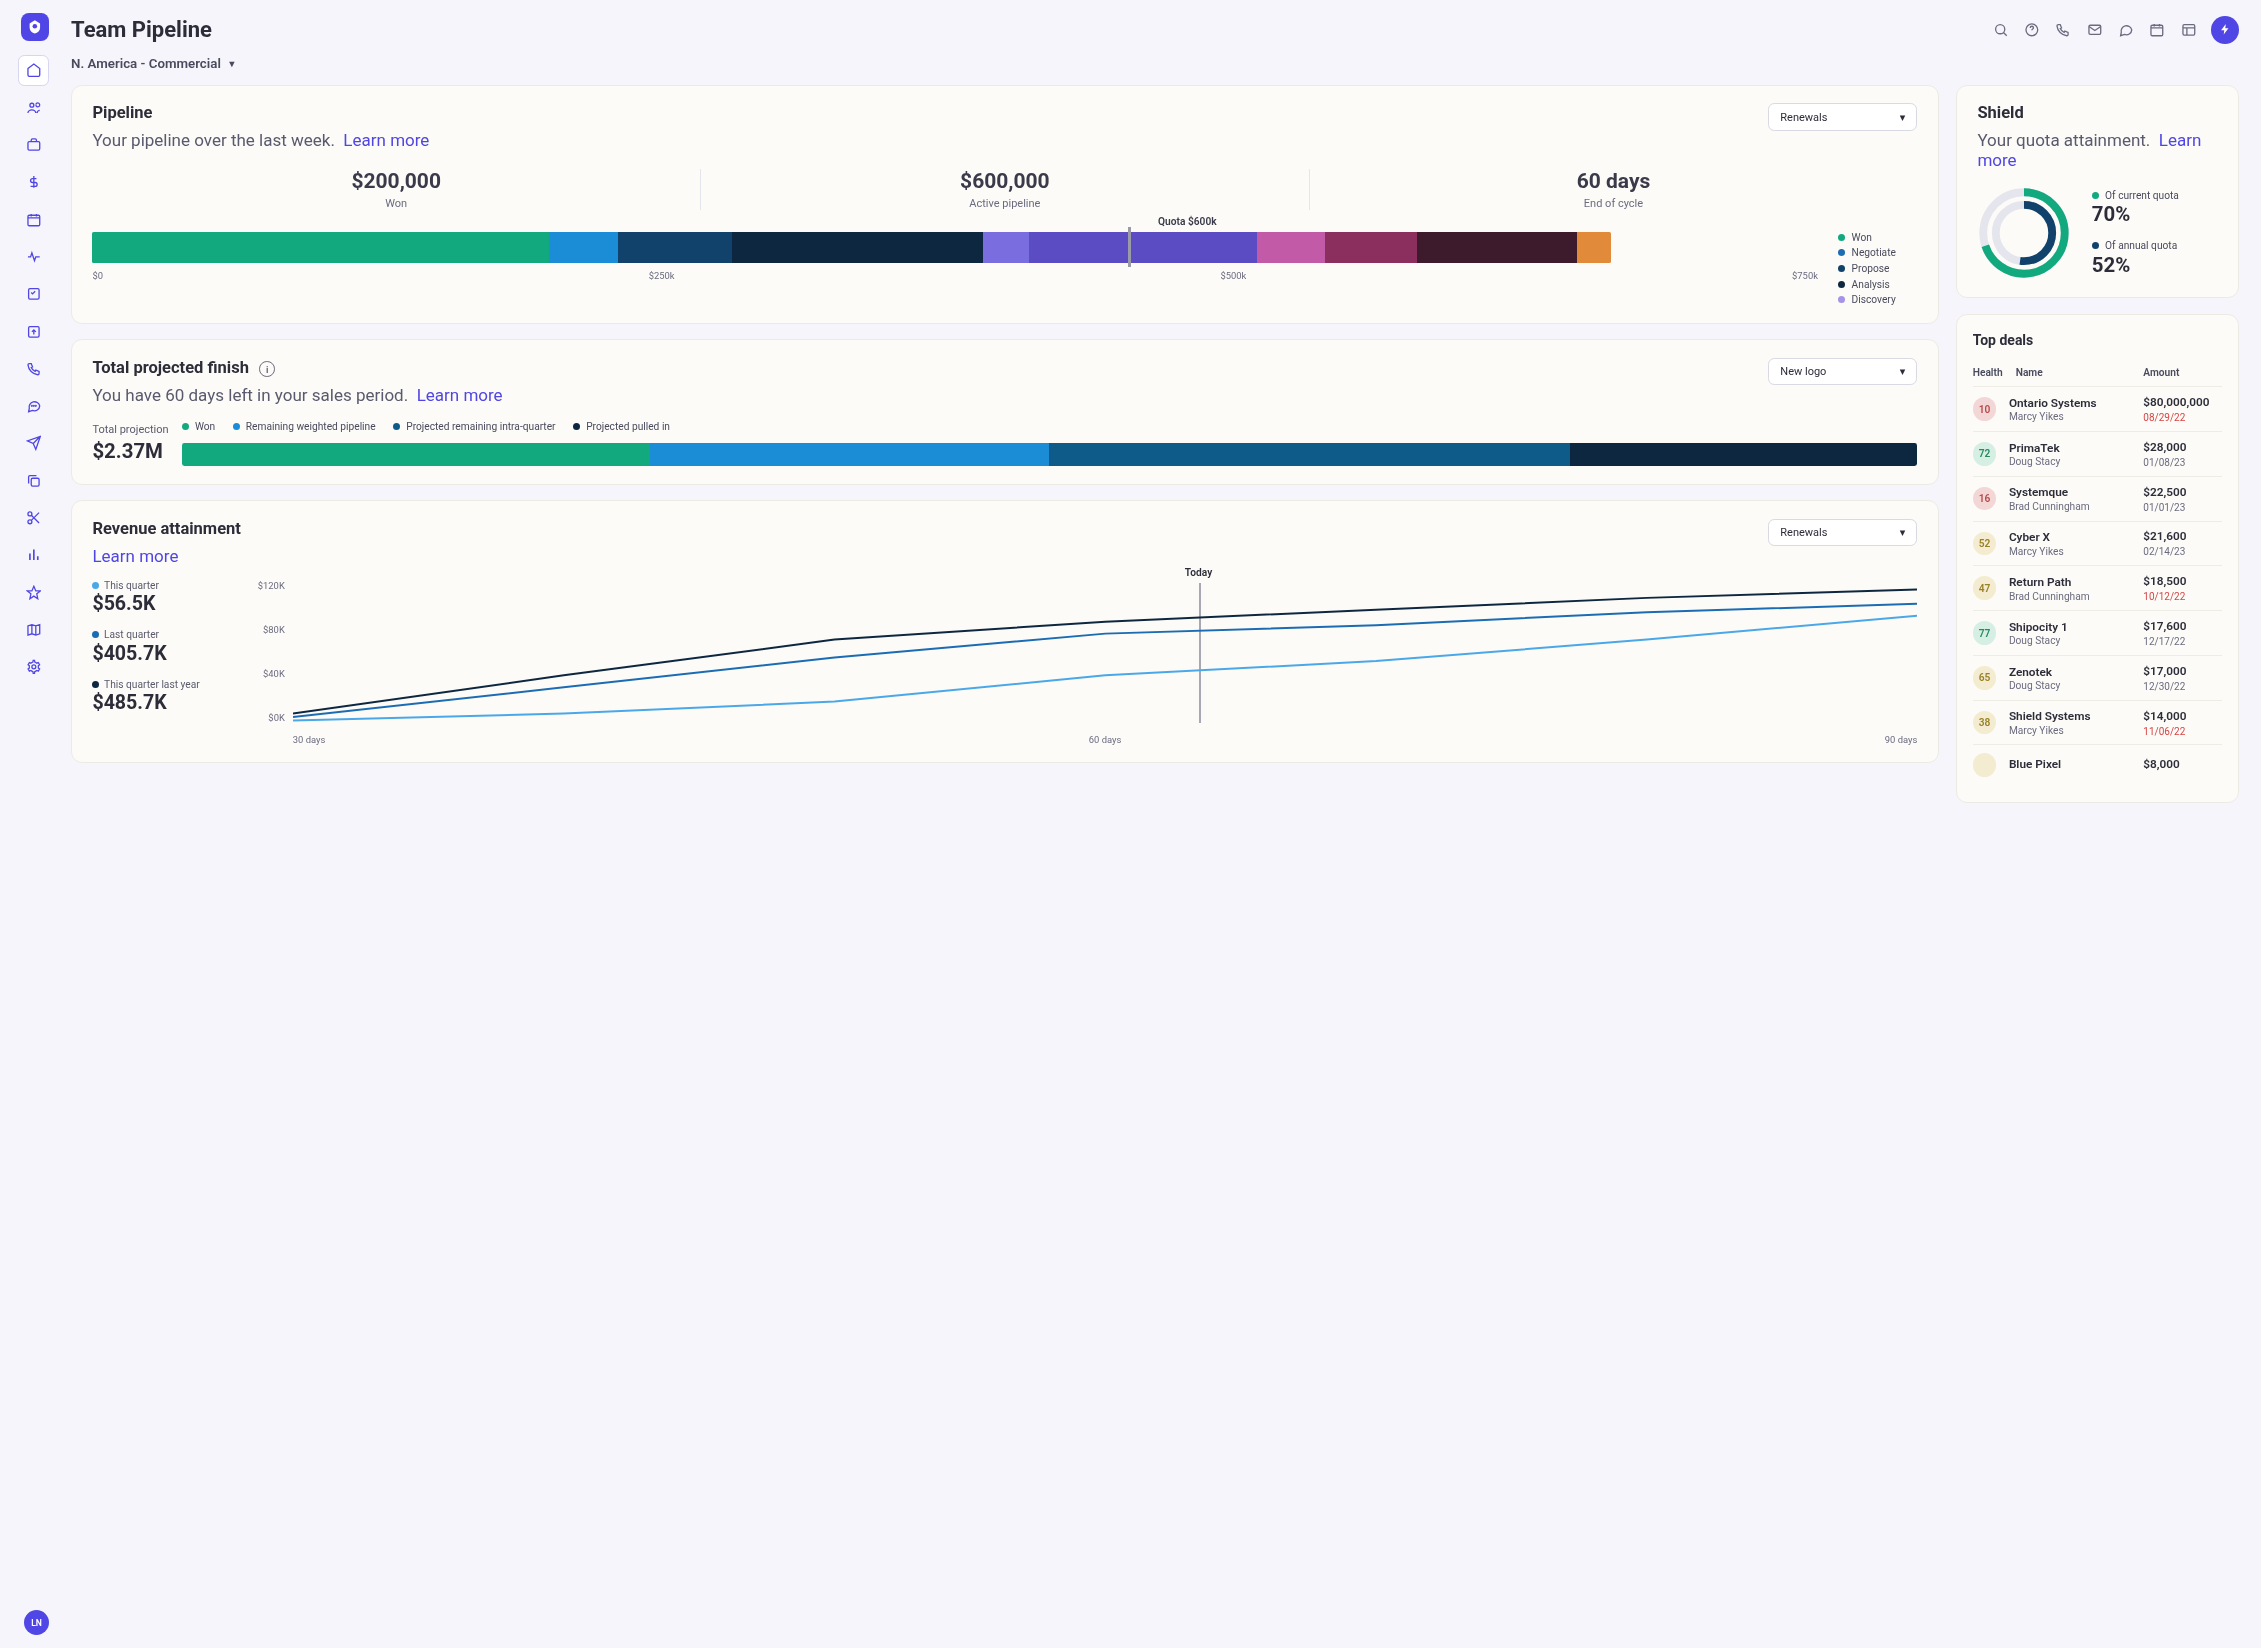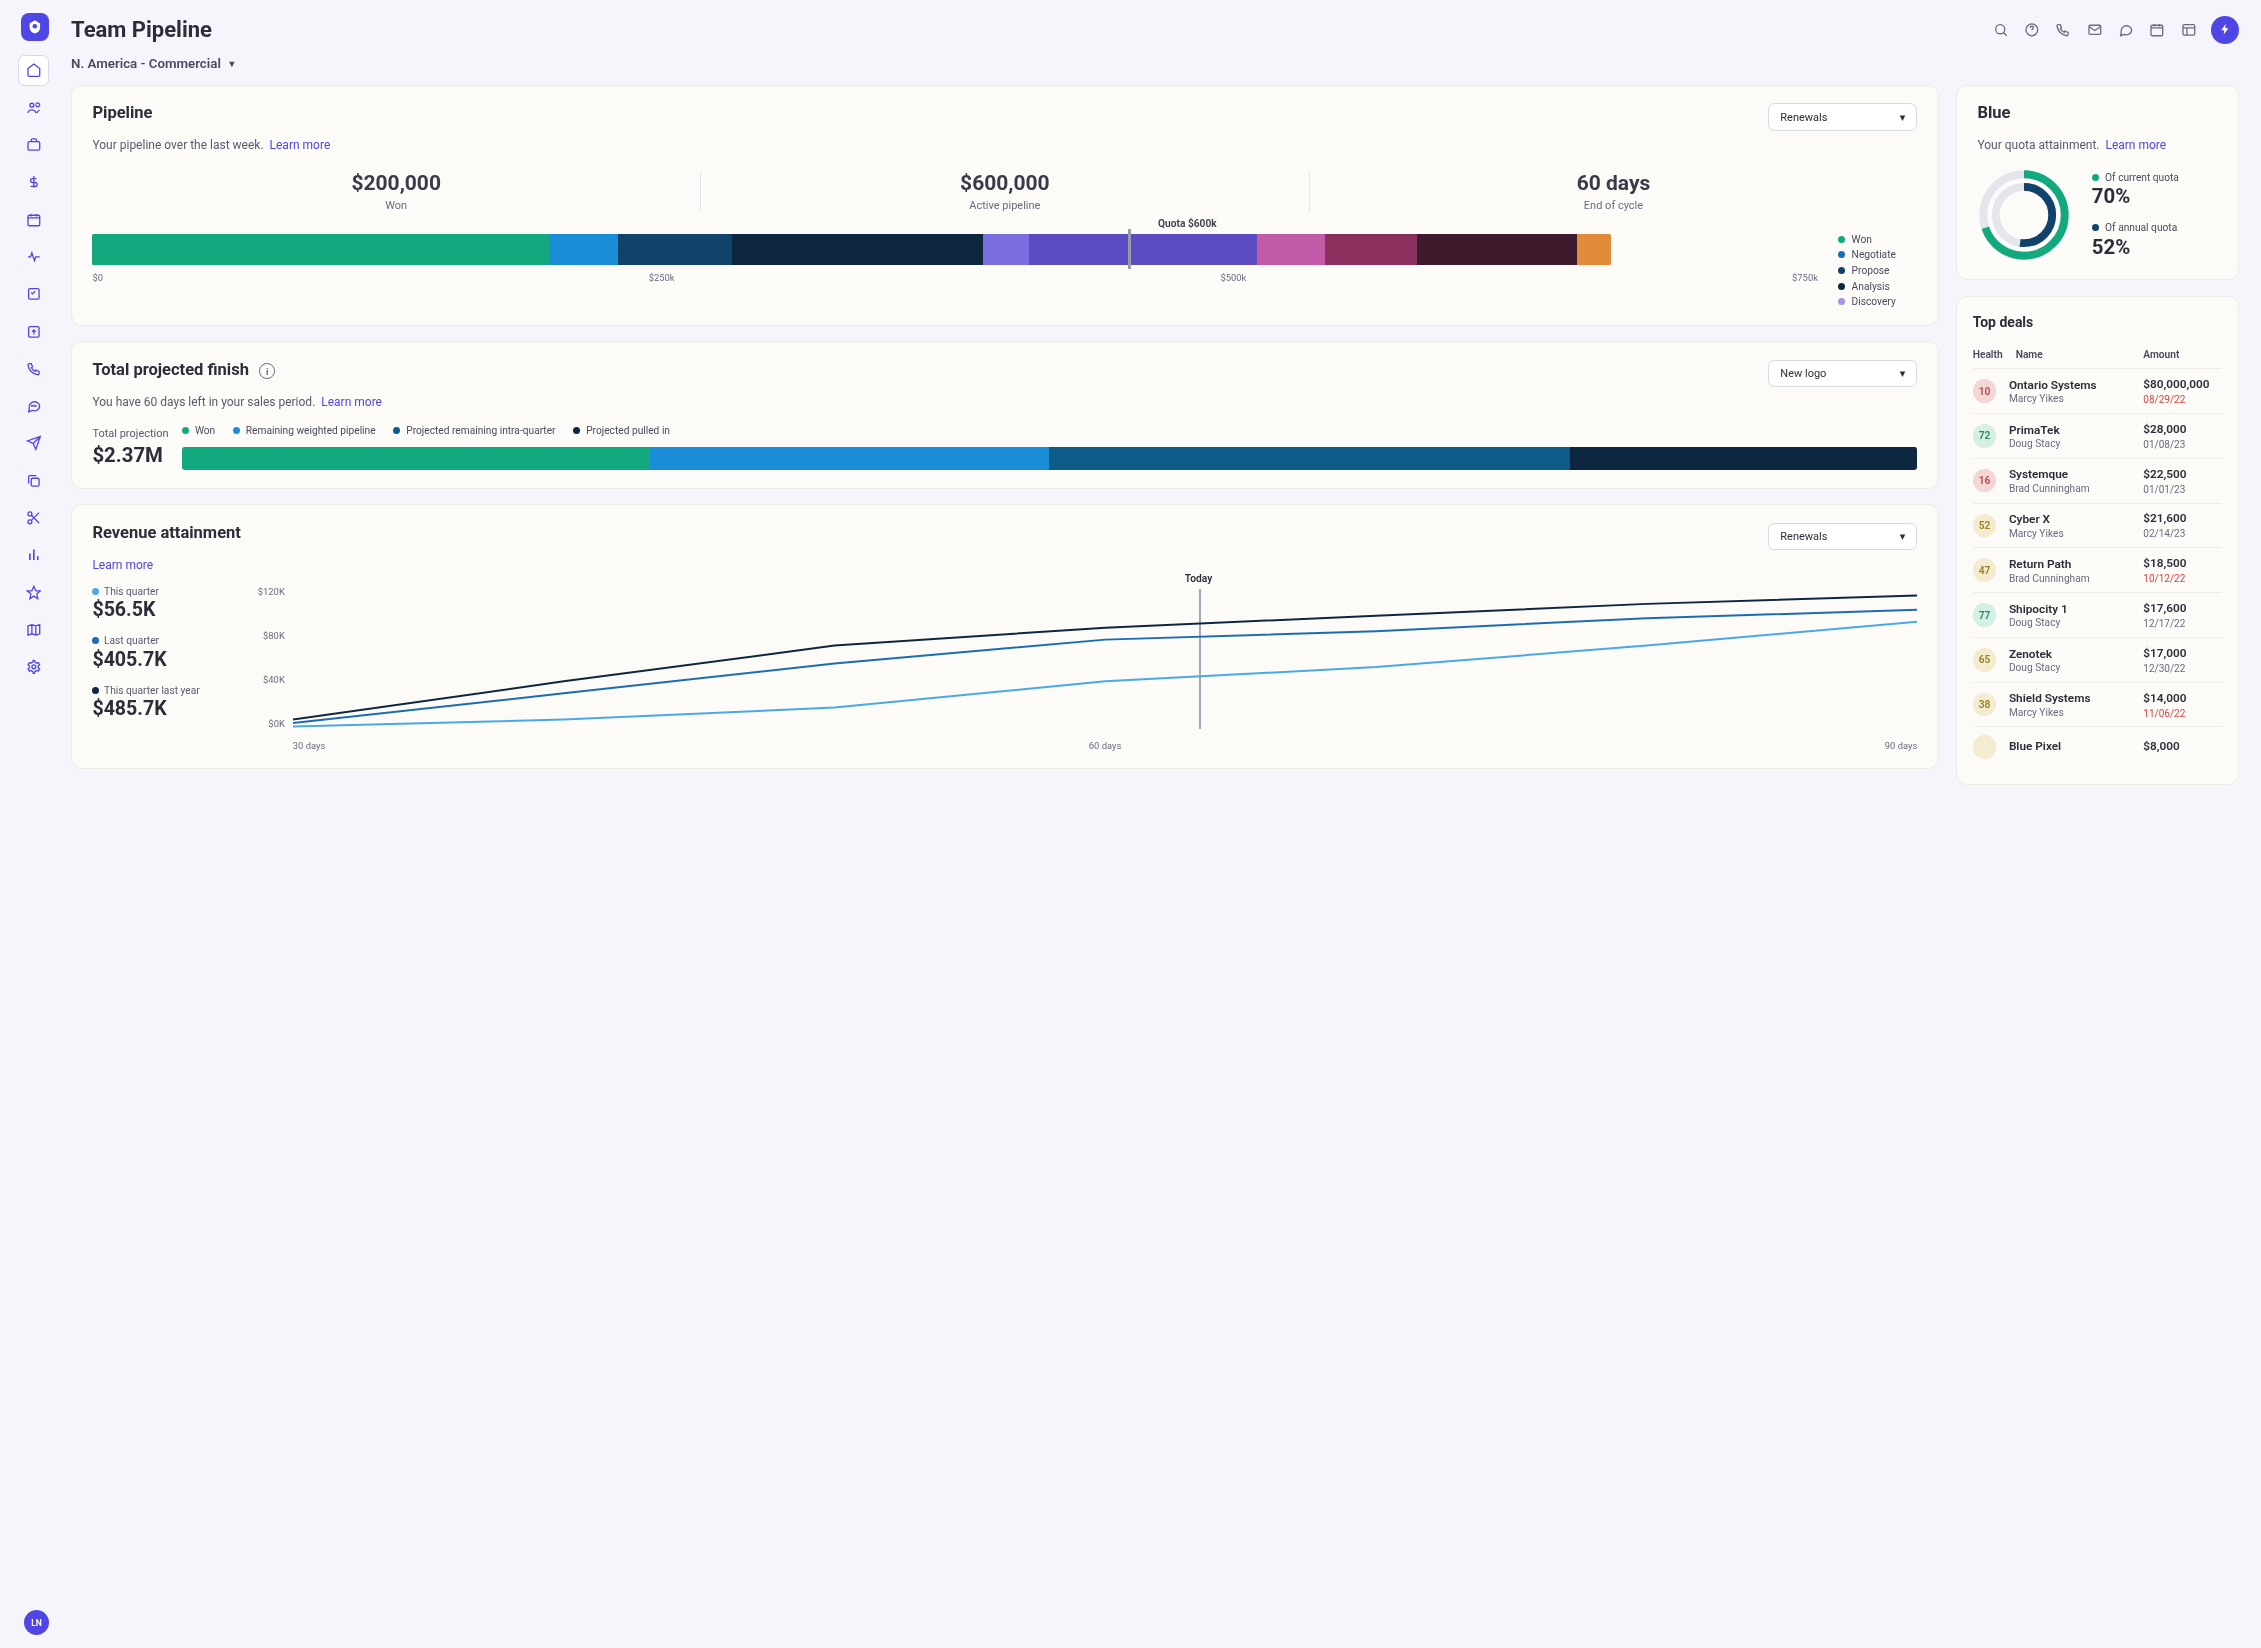--- a/index.html
+++ b/index.html
@@ -22,21 +22,21 @@
 .bolt-btn { width:28px; height:28px; border-radius:50%; background:#4f46e5; color:#fff; display:flex; align-items:center; justify-content:center; cursor:pointer; }
 .breadcrumb { font-size:13.3px; font-weight:600; color:#4a4a5e; margin:9.4px 0 14px; cursor:pointer; display:inline-flex; align-items:center; gap:6.3px;}
 .breadcrumb-caret { font-size:9.4px; }
 
 .layout { display:grid; grid-template-columns: 1fr 283px; gap:17.3px; }
 .col { display:flex; flex-direction:column; gap:15.7px; }
 
 .card { background:#fcfbf7; border:0.8px solid #ecebe3; border-radius:11px; padding:17.3px 20.4px; }
 .card-head { display:flex; justify-content:space-between; align-items:flex-start; margin-bottom:4.7px; }
 .card-title { font-size:16.5px; font-weight:700; color:#2d2d3a; }
-.card-sub { font-size:12px; color:#5a5a6e; margin-top:16px; }
+.card-sub { font-size:17px; color:#5a5a6e; margin-top:8px; }
 .learn { color:#4f46e5; cursor:pointer; }
 .select { border:0.8px solid #d9d9e3; border-radius:6.3px; padding:6.3px 11px; font-size:11px; background:#fff; min-width:149px; display:flex; justify-content:space-between; align-items:center; cursor:pointer; }
 
 
 .metrics { display:flex; gap:0; margin-top:19px; }
 .metric { flex:1; text-align:center; padding:0 14px; border-right:0.8px solid #e5e5ee; }
 .metric:last-child{ border:none; }
 .metric-val { font-size:21px; font-weight:700; color:#3a3a4a; }
 .metric-lbl { font-size:11px; color:#6b6b80; margin-top:3.1px; }
 
@@ -447,21 +447,21 @@
                   <span>60 days</span>
                   <span>90 days</span>
                 </div>
             </div>
           </div>
         </div>
       </div>
 
       <div class="col">
         <div class="card">
-          <div class="card-title">Blue</div>
+          <div class="card-title">Shield</div>
           <div class="card-sub">
             <span>Your quota attainment.</span>
             &nbsp;<span class="learn">Learn more</span>
           </div>
           <div class="quota-body">
             <div class="donut">
               <svg width="94" height="94" viewBox="0 0 120 120">
                 <circle cx="60" cy="60" r="52" fill="none" stroke="#e5e5ee" stroke-width="10"></circle>
                 <circle cx="60" cy="60" r="52" fill="none" stroke="#12a97f" stroke-width="10" stroke-dasharray="228 327" transform="rotate(-90 60 60)"></circle>
                 <circle cx="60" cy="60" r="36" fill="none" stroke="#e5e5ee" stroke-width="10"></circle>

